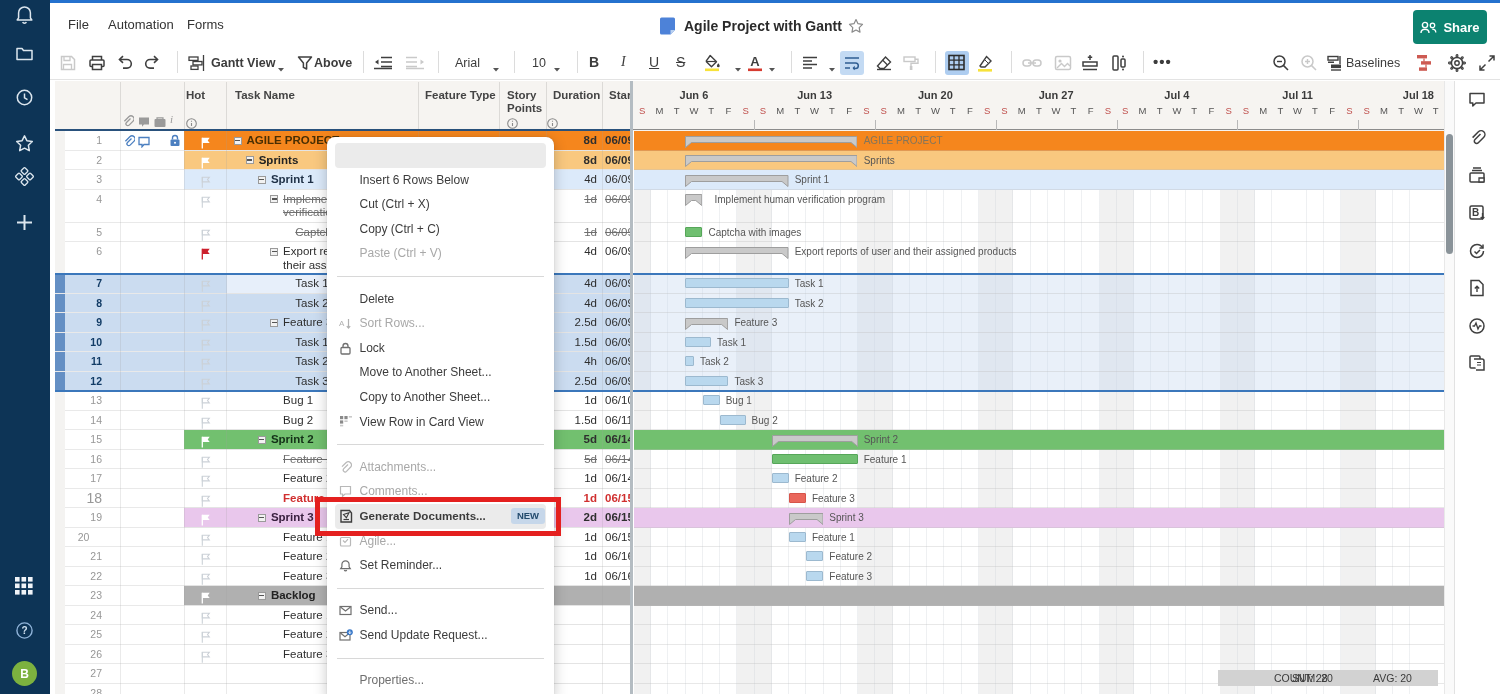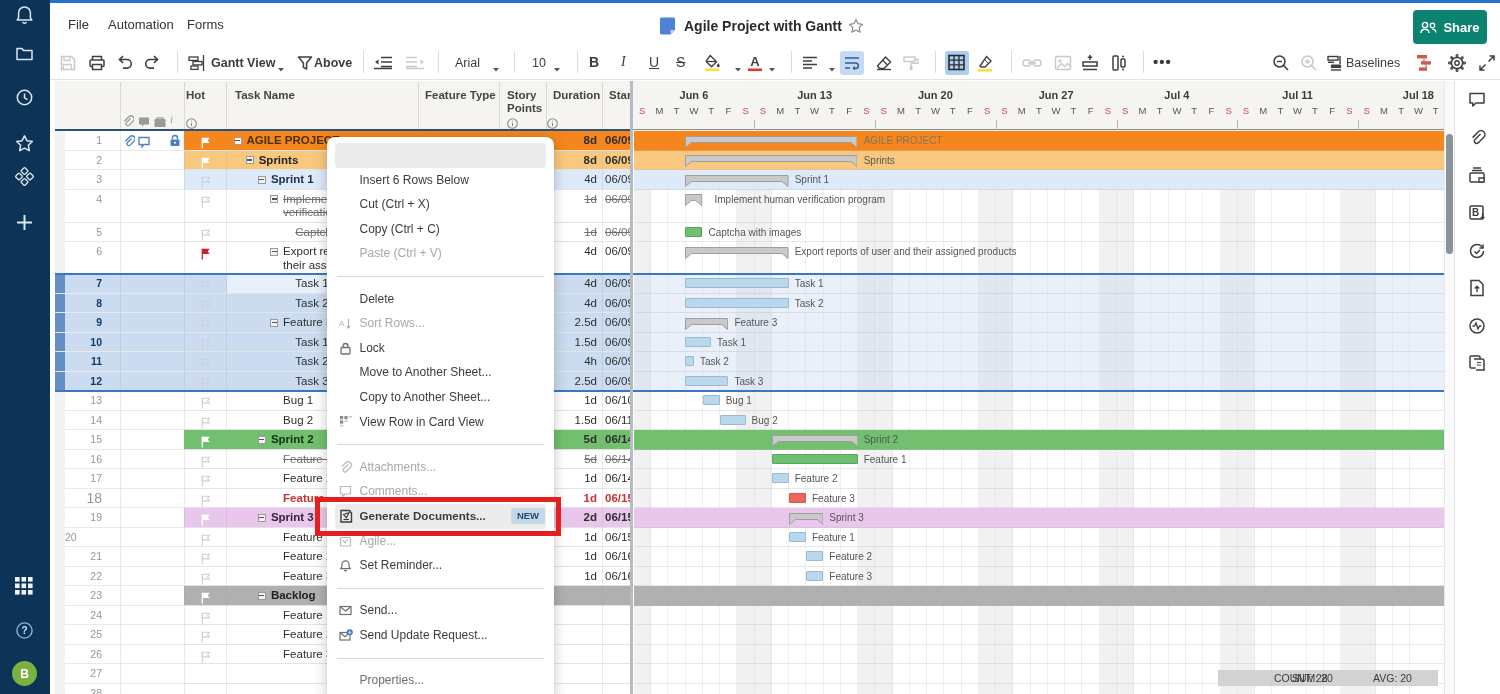--- a/index.html
+++ b/index.html
@@ -647,21 +647,21 @@
     </svg></div>
 <div style="position:absolute;left:257.9px;top:513.5px;width:8px;height:8px;background:#f2f2f2;border:1px solid #9a9a9a;box-sizing:border-box;"></div>
 <div style="position:absolute;left:259.4px;top:516.7px;width:5px;height:1.4px;background:#555;"></div>
 <div style="position:absolute;left:270.9px;top:508.0px;width:145.10000000000002px;line-height:13.5px;padding-top:3px;font-size:11.5px;font-weight:bold;color:#39203f;">Sprint 3</div>
 <div style="position:absolute;left:546px;top:508.0px;width:51px;height:19.5px;line-height:19.5px;text-align:right;font-size:11.5px;font-weight:bold;color:#2e2e2e;">2d</div>
 <div style="position:absolute;left:605px;top:508.0px;width:24.5px;height:19.5px;line-height:19.5px;overflow:hidden;font-size:11.5px;font-weight:bold;color:#2e2e2e;white-space:nowrap;">06/15</div>
 <div style="position:absolute;left:65px;top:527.5px;width:55px;height:19.5px;background:#fff;border-bottom:1px solid #e9e9e9;box-sizing:border-box;"></div>
 <div style="position:absolute;left:55px;top:527.5px;width:10px;height:19.5px;background:#f4f3f1;"></div>
 <div style="position:absolute;left:120px;top:527.5px;width:64px;height:19.5px;background:#fff;border-bottom:1px solid #e9e9e9;box-sizing:border-box;"></div>
 <div style="position:absolute;left:184px;top:527.5px;width:445.5px;height:19.5px;background:#fff;border-bottom:1px solid #e4e4e4;box-sizing:border-box;"></div>
-<div style="position:absolute;left:65px;top:527.5px;width:37px;height:19.5px;line-height:19.5px;text-align:left;font-size:10.5px;color:#979797;">20</div>
+<div style="position:absolute;left:65px;top:527.5px;width:37px;height:19.5px;line-height:19.5px;text-align:center;font-size:10.5px;color:#979797;">20</div>
 <div class="abs" style="left:201px;top:531.5px;"><svg width="10" height="12" viewBox="0 0 10 12" style="">
       <path d="M1.3 1.3h7l-1.8 2.3 1.8 2.3h-7z" fill="none" stroke="#ccd1d7" stroke-width="1.1"></path>
       <path d="M1.3 1v10.7" stroke="#ccd1d7" stroke-width="1.1"></path>
     </svg></div>
 <div style="position:absolute;left:283.1px;top:527.5px;width:132.89999999999998px;line-height:13.5px;padding-top:3px;font-size:11.5px;font-weight:normal;color:#2e2e2e;">Feature 1</div>
 <div style="position:absolute;left:546px;top:527.5px;width:51px;height:19.5px;line-height:19.5px;text-align:right;font-size:11.5px;font-weight:normal;color:#2e2e2e;">1d</div>
 <div style="position:absolute;left:605px;top:527.5px;width:24.5px;height:19.5px;line-height:19.5px;overflow:hidden;font-size:11.5px;font-weight:normal;color:#2e2e2e;white-space:nowrap;">06/15</div>
 <div style="position:absolute;left:65px;top:547.0px;width:55px;height:19.5px;background:#fff;border-bottom:1px solid #e9e9e9;box-sizing:border-box;"></div>
 <div style="position:absolute;left:55px;top:547.0px;width:10px;height:19.5px;background:#f4f3f1;"></div>
 <div style="position:absolute;left:120px;top:547.0px;width:64px;height:19.5px;background:#fff;border-bottom:1px solid #e9e9e9;box-sizing:border-box;"></div>

